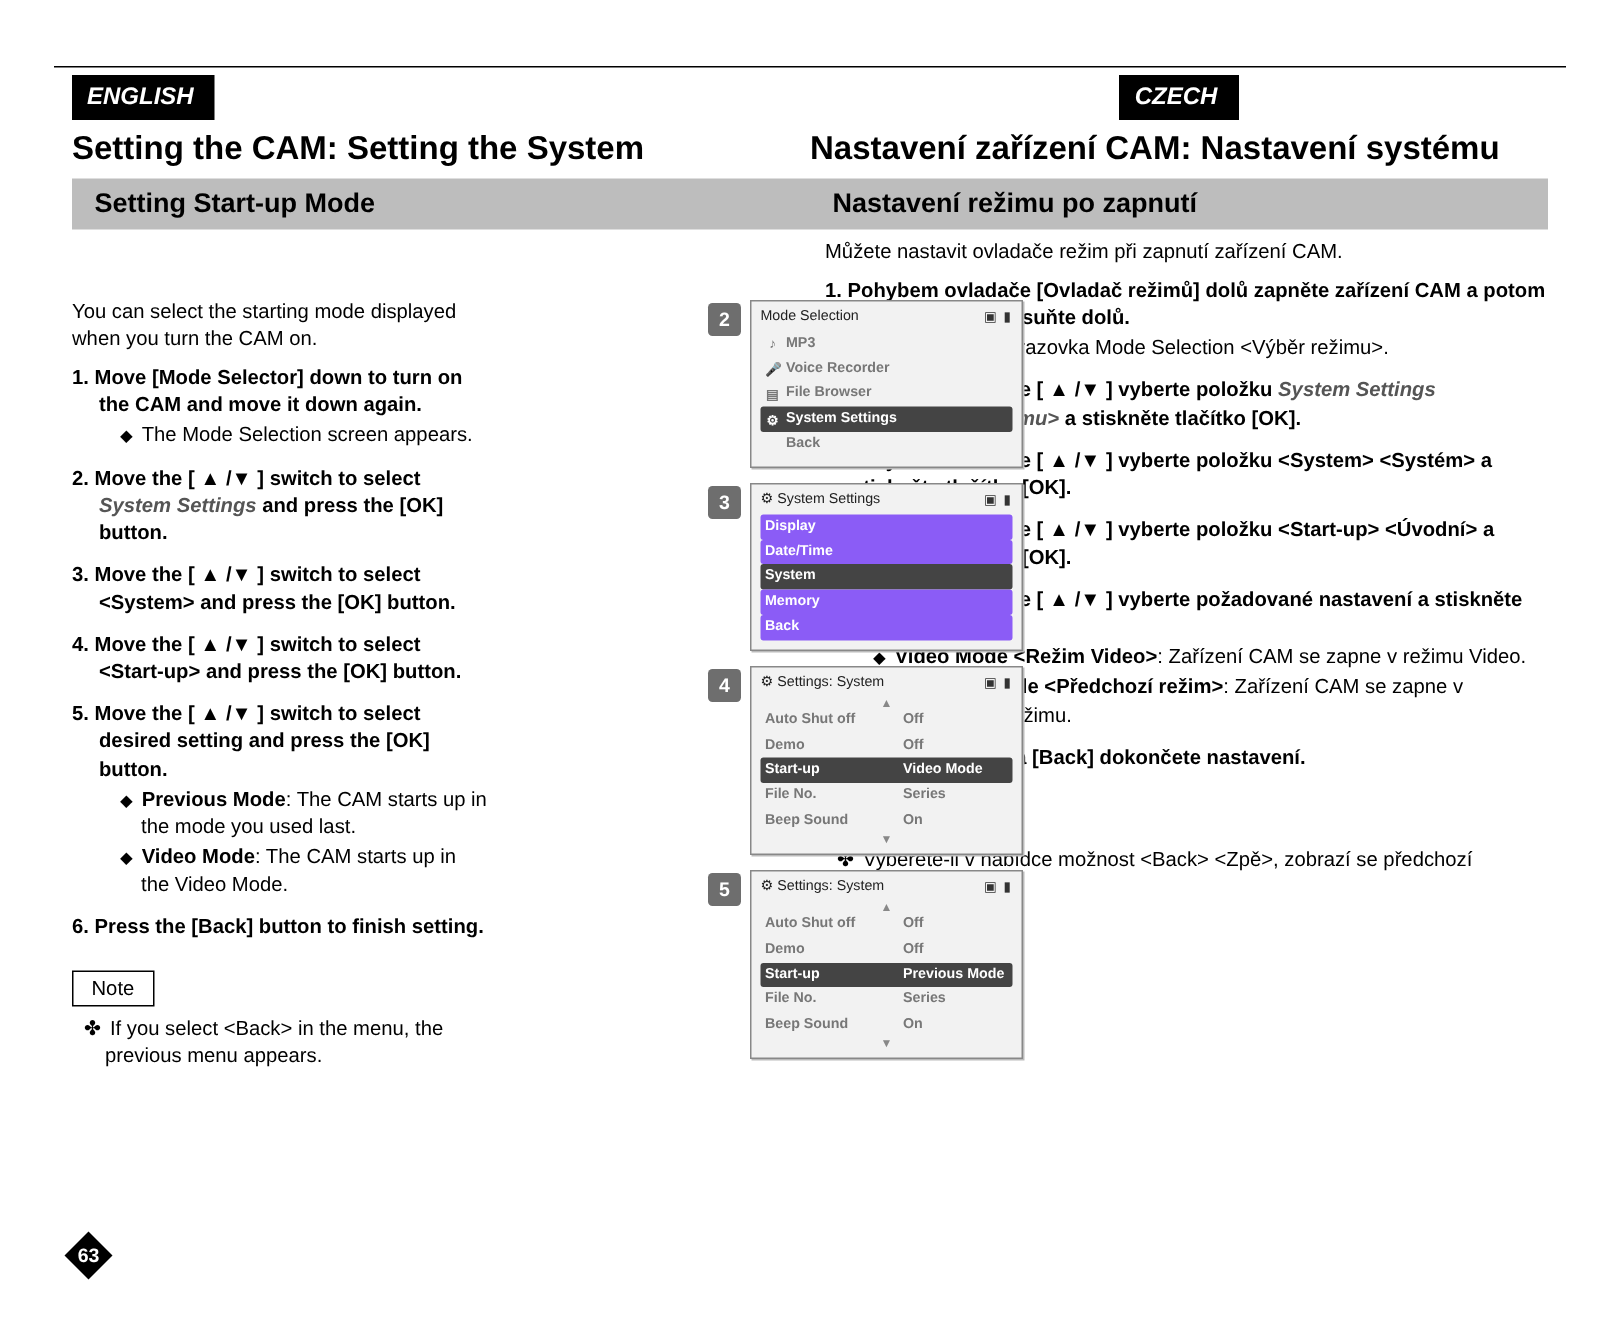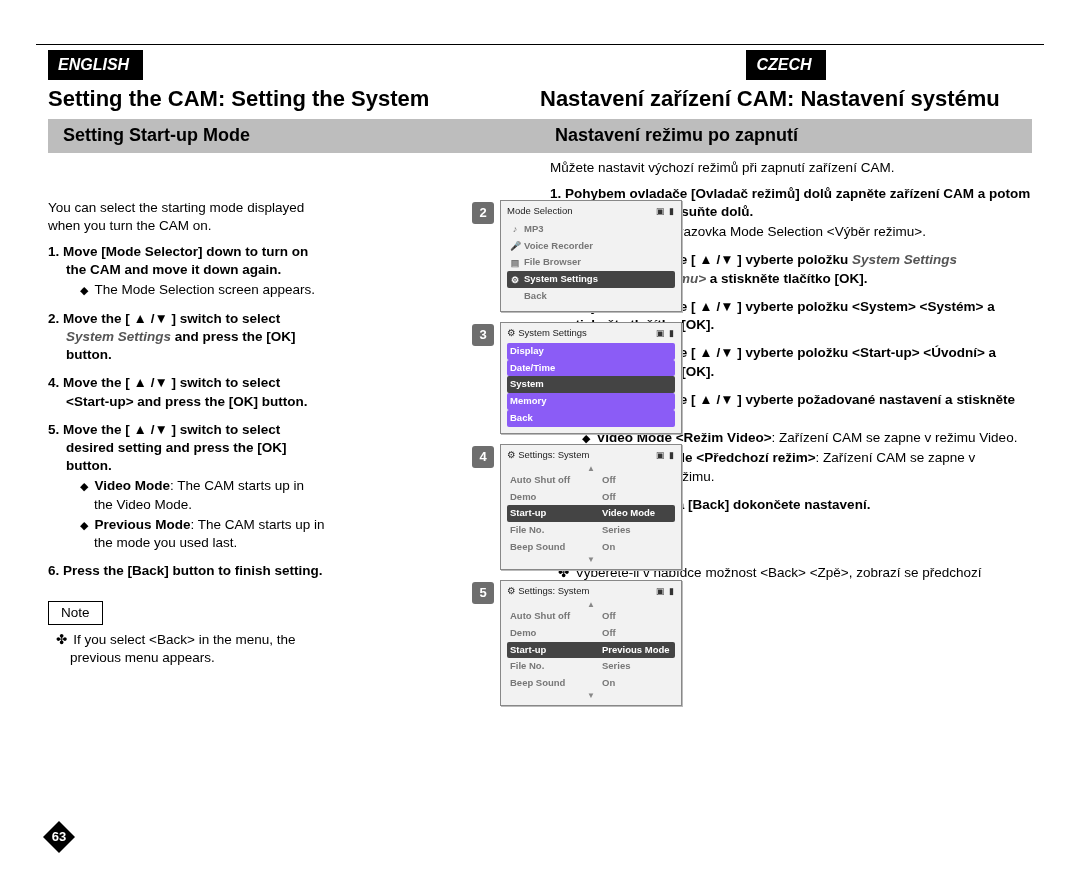--- a/index.html
+++ b/index.html
@@ -154,29 +154,33 @@
           <span class="bold">Move [Mode Selector] down to turn on the CAM and move it down again.</span>
           <ul class="sub">
               <li>The Mode Selection screen appears.</li>
             </ul>
         </li>
         <li>
           <span class="num">2.</span>
           <span class="bold">Move the [ ▲ /▼ ] switch to select </span><span class="italic">System Settings</span><span class="bold"> and press the [OK] button.</span>
         </li>
         <li>
+          <span class="num">3.</span>
+          <span class="bold">Move the [ ▲ /▼ ] switch to select &lt;System&gt; and press the [OK] button.</span>
+        </li>
+        <li>
           <span class="num">4.</span>
           <span class="bold">Move the [ ▲ /▼ ] switch to select &lt;Start-up&gt; and press the [OK] button.</span>
         </li>
         <li>
           <span class="num">5.</span>
           <span class="bold">Move the [ ▲ /▼ ] switch to select desired setting and press the [OK] button.</span>
           <ul class="sub">
+            <li><b>Previous Mode</b>: The CAM starts up in the mode you used last.</li>
             <li><b>Video Mode</b>: The CAM starts up in the Video Mode.</li>
-            <li><b>Previous Mode</b>: The CAM starts up in the mode you used last.</li>
           </ul>
         </li>
         <li>
           <span class="num">6.</span>
           <span class="bold">Press the [Back] button to finish setting.</span>
         </li>
       </ol>
 
       <div class="note-label">Note</div>
       <p class="note-body">If you select &lt;Back&gt; in the menu, the previous menu appears.</p>
@@ -189,21 +193,21 @@
       <span>63</span>
     </div>
   </div>
 
   <div class="col col-right">
     <div class="lang-row-right"><span class="lang-badge">CZECH</span></div>
     <div class="page-title">Nastavení zařízení CAM: Nastavení systému</div>
     <div class="section-bar">Nastavení režimu po zapnutí</div>
 
     <div class="right-inner">
-      <p class="intro">Můžete nastavit výchozí režimů při zapnutí zařízení CAM.</p>
+      <p class="intro">Můžete nastavit ovladače režim při zapnutí zařízení CAM.</p>
 
       <ol class="steps">
         <li>
           <span class="num">1.</span>
           <span class="bold">Pohybem ovladače [Ovladač režimů] dolů zapněte zařízení CAM a potom ovladač znovu posuňte dolů.</span>
           <ul class="sub">
               <li>Zobrazí se obrazovka Mode Selection &lt;Výběr režimu&gt;.</li>
             </ul>
         </li>
         <li>

